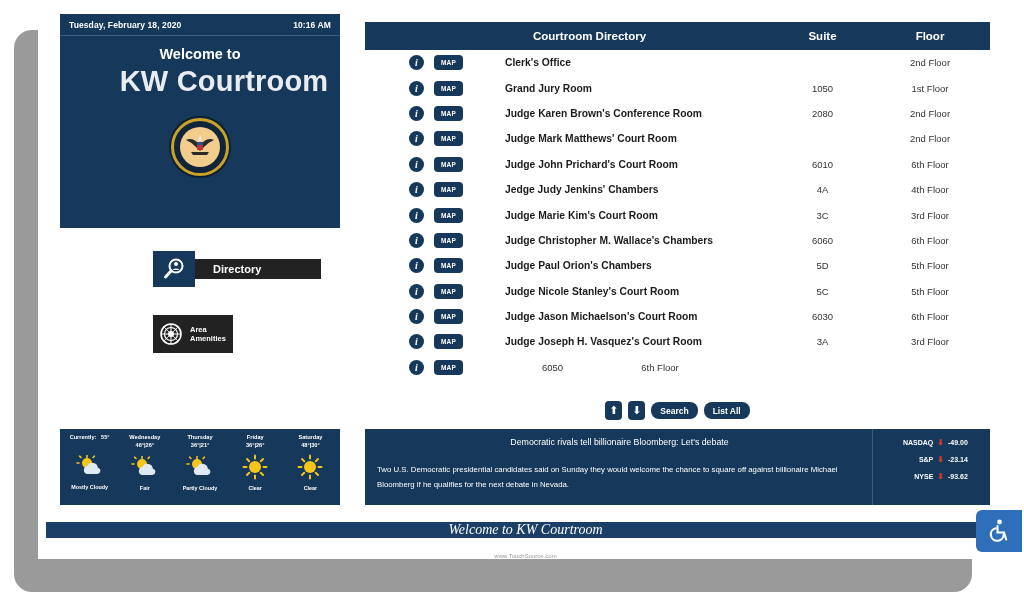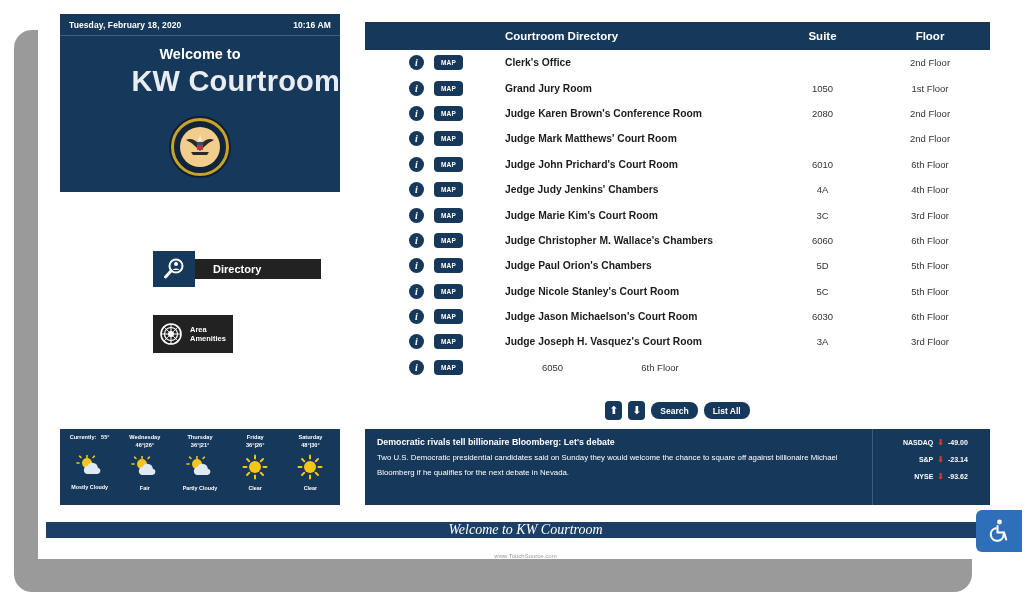--- a/index.html
+++ b/index.html
@@ -17,36 +17,36 @@
     background: #9a9a9a; border-radius: 18px;
   }
   #page {
     position: absolute; left: 38px; top: 8px;
     width: 975px; height: 551px;
     background: #ffffff;
   }
   
   #welcome-panel {
     position: absolute; left: 22px; top: 6px;
-    width: 280px; height: 178px;
+    width: 280px; height: 214px;
     background: #16385a;
   }
   #dateline {
     display: flex; justify-content: space-between; align-items: center;
     padding: 6px 9px 5px 9px;
     border-bottom: 1px solid #40607f;
     color: #ffffff; font-size: 8.5px; font-weight: bold;
     letter-spacing: .1px;
   }
   #welcome-to {
     text-align: center; color: #ffffff;
     font-size: 14.5px; font-weight: bold; margin-top: 10px;
   }
   #venue-name {
-    text-align: right; color: #e9edf2;
+    text-align: center; color: #e9edf2;
     font-size: 29px; font-weight: bold; margin-top: 3px; letter-spacing: .2px; padding-left: 48px;
   }
   #seal {
     position: absolute; left: 50%; top: 104px; transform: translateX(-50%);
     width: 58px; height: 58px; border-radius: 50%;
     background: #10253c;
     border: 3px solid #c9a227;
     box-shadow: 0 0 0 2px #0d1f33;
     display: flex; align-items: center; justify-content: center;
   }
@@ -80,21 +80,21 @@
     color: #ffffff; font-size: 7.5px; font-weight: bold; line-height: 9px;
     padding-left: 7px;
   }
   
   #directory {
     position: absolute; left: 327px; top: 14px; width: 625px;
   }
   #dir-head {
     display: flex; align-items: center;
     background: #16385a; height: 28px; color: #ffffff;
-    font-size: 11.5px; font-weight: bold;
+    font-size: 11.5px; font-weight: bold; padding-left: 28px;
   }
   .col-icons { width: 140px; flex: none; }
   .col-name  { flex: 1 1 auto; }
   .col-suite { width: 95px; flex: none; text-align: center; }
   .col-floor { width: 120px; flex: none; text-align: center; }
   .dir-row {
     display: flex; align-items: center; height: 25.4px;
     font-size: 10.5px; color: #1b1b1b;
   }
   .dir-row .col-icons { display: flex; align-items: center; padding-left: 44px; gap: 10px; }
@@ -142,21 +142,21 @@
   .wx-icon { height: 30px; display: flex; align-items: center; justify-content: center; margin-top: 3px; }
   .wx-day .cond { font-size: 5.4px; font-weight: bold; margin-top: 3px; }
   .cur-line { font-size: 5.6px; font-weight: bold; }
   
   #newsbar {
     position: absolute; left: 327px; top: 421px;
     width: 625px; height: 76px; background: #16385a;
     display: flex;
   }
   #news { flex: 1 1 auto; padding: 8px 10px 0 12px; color: #ffffff; }
-  #news-head { font-size: 8.8px; font-weight: bold; margin-bottom: 3px; }
+  #news-head { font-size: 8.8px; font-weight: normal; margin-bottom: 15px; text-align: center; }
   #news-body { font-size: 7.8px; line-height: 15px; }
   #stocks {
     width: 118px; flex: none; border-left: 1px solid #3c5b7a;
     padding: 9px 8px 0 0; color: #ffffff;
     display: flex; flex-direction: column; gap: 8px; align-items: flex-end;
   }
   .stock-row { display: flex; align-items: center; gap: 4px; font-size: 7px; font-weight: bold; }
   .stock-row .sym { min-width: 38px; text-align: right; }
   .stock-row .dn { color: #d23a2e; font-size: 8px; }
   .stock-row .val { color: #ffffff; min-width: 34px; text-align: left; }

